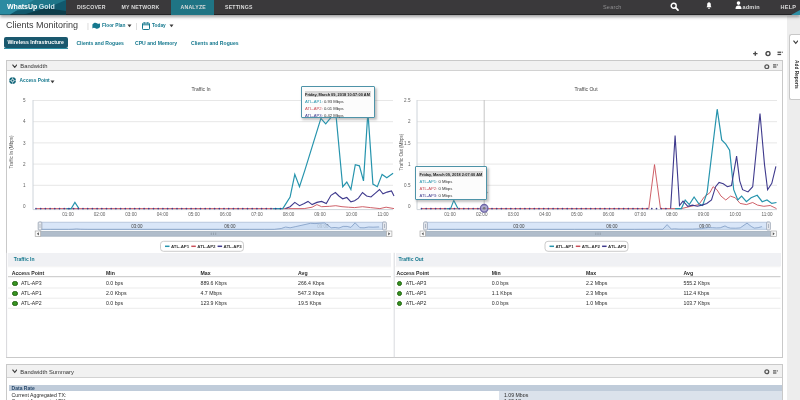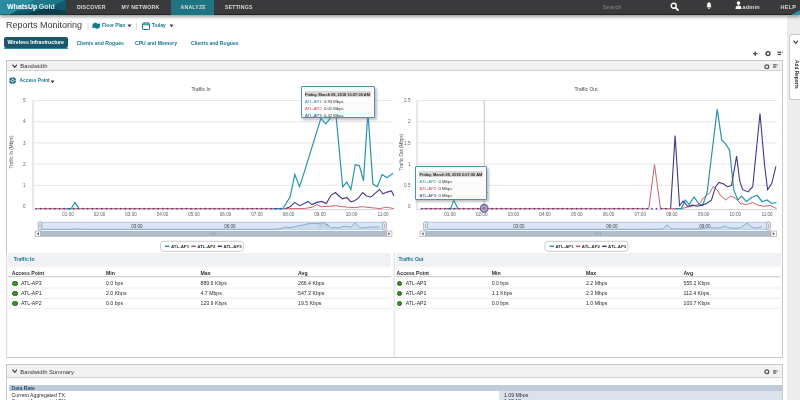--- a/index.html
+++ b/index.html
@@ -38,21 +38,21 @@
     <circle cx="3.5" cy="2.1" r="1.8" fill="#fff"></circle>
     <path d="M0.5 8 C0.5 5.4 1.7 4.4 3.5 4.4 C5.3 4.4 6.5 5.4 6.5 8 Z" fill="#fff"></path>
   </svg>
   <div class="ni" style="left:742.5px;font-size:5.5px;">admin</div>
   <div class="ni" style="left:780.6px;font-size:5.5px;">HELP</div>
   <svg class="abs" style="left:791px;top:9.5px" width="9" height="5" viewBox="0 0 9 5">
       <polygon points="9,0 9,5 0,5" fill="#2d8fa5"></polygon>
     </svg>
 </div>
 
-<div class="abs" style="left:6px;top:20px;font-size:9px;color:#3a3a3a;z-index:4;">Reports Monitoring</div>
+<div class="abs" style="left:6px;top:20px;font-size:9px;color:#3a3a3a;z-index:4;">Clients Monitoring</div>
 <div class="abs" style="left:87px;top:21px;font-size:7.5px;color:#ccc;z-index:4;">|</div>
 <svg class="abs" style="left:91.5px;top:22px;z-index:4" width="8.5" height="7.5" viewBox="0 0 8.5 7.5">
   <path d="M0.4 2.6 C1.8 0.6 3.6 0.4 5 1.3 C6.3 2.2 7.3 1.9 8.1 1.1 L8.1 4.9 C6.7 6.9 4.9 7.1 3.5 6.2 C2.2 5.3 1.2 5.6 0.4 6.4 Z" fill="#15788e"></path>
 </svg>
 <div class="abs teal" style="left:102px;top:22.6px;font-size:4.8px;font-weight:bold;z-index:4;">Floor Plan</div>
 <svg class="abs" style="left:127px;top:24.3px;z-index:4" width="5" height="4" viewBox="0 0 5 4">
     <polygon points="0.5,0.5 4.5,0.5 2.5,3.2" fill="#3c3c3c"></polygon>
   </svg>
 <div class="abs" style="left:135.5px;top:21px;font-size:7.5px;color:#ccc;z-index:4;">|</div>
 <svg class="abs" style="left:142px;top:21.7px;z-index:4" width="8" height="8" viewBox="0 0 8 8">

